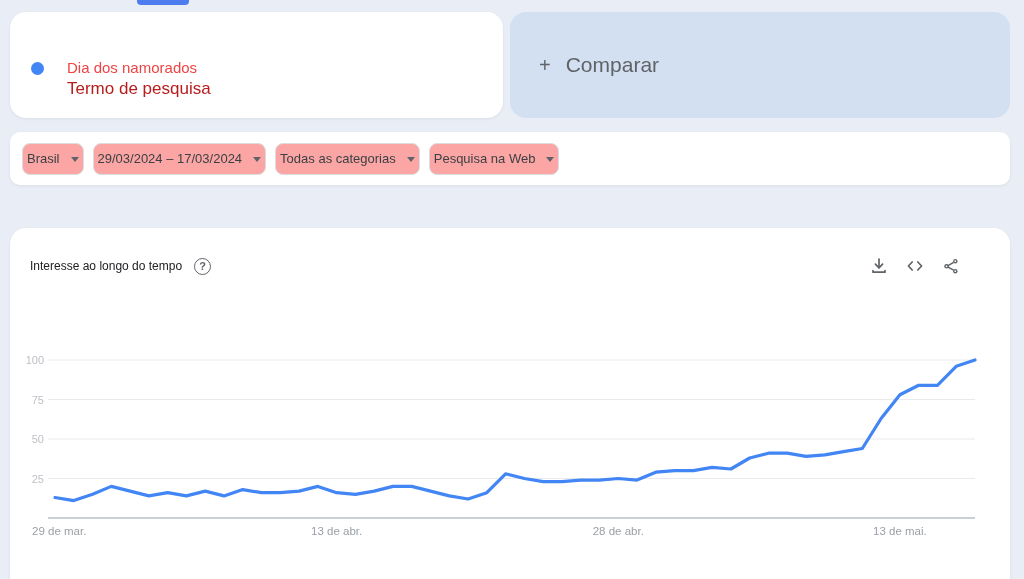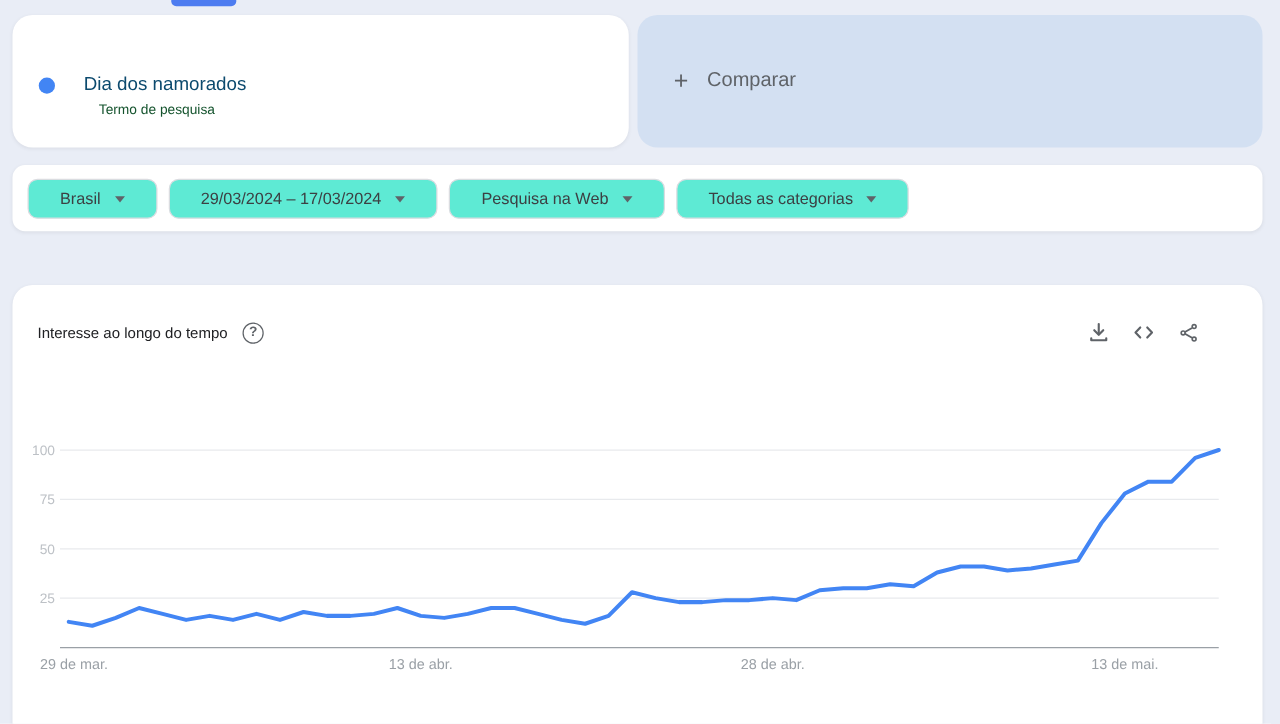--- a/index.html
+++ b/index.html
@@ -19,39 +19,39 @@
   .term-card {
     width:493px; height:106px; background:#ffffff; border-radius:16px;
     box-shadow:0 1px 3px rgba(60,64,67,0.08);
     position:relative;
   }
   .term-dot {
     position:absolute; left:21px; top:50px; width:13px; height:13px;
     border-radius:50%; background:#4285f4;
   }
   .term-text { position:absolute; left:57px; top:46px; }
-  .term-title { font-size:15px; color:#0c4a6e; line-height:19px; }
-  .term-subtitle { font-size:11px; color:#14532d; line-height:17px; margin-top:3px;margin-left:12px; }
+  .term-title { font-size:15px; color:#ef4444; line-height:19px; }
+  .term-subtitle { font-size:17px; color:#b91c1c; line-height:17px; margin-top:3px; }
   .compare-card {
     width:500px; height:106px; background:#d3e0f2; border-radius:16px;
     display:flex; align-items:center; padding-left:29px; cursor:pointer;
   }
   .compare-plus { font-size:20px; color:#5f6368; font-weight:400; margin-right:15px; line-height:20px; }
-  .compare-label { font-size:16px; color:#5f6368; }
+  .compare-label { font-size:21px; color:#5f6368; }
   
   .filter-bar {
     position:absolute; left:10px; top:132px; width:1000px; height:53px;
     background:#ffffff; border-radius:10px;
     box-shadow:0 1px 3px rgba(60,64,67,0.08);
     display:flex; align-items:center; gap:9px; padding-left:12px;
   }
   .filter-btn {
-    height:32px; background:#5eead4; border:1px solid #dadce0; border-radius:8px;
+    height:32px; background:#fca5a5; border:1px solid #dadce0; border-radius:8px;
     display:flex; align-items:center; justify-content:center; gap:11px;
-    padding:0 25px; font-size:13px; color:#3c4043; cursor:pointer;
+    padding:0 4px; font-size:13px; color:#3c4043; cursor:pointer;
     font-family:"Liberation Sans", sans-serif;
   }
   .caret {
     width:0; height:0; border-left:4.5px solid transparent;
     border-right:4.5px solid transparent; border-top:5px solid #5f6368;
     margin-top:1px;
   }
   
   .chart-card {
     position:absolute; left:10px; top:228px; width:1000px; height:380px;
@@ -95,25 +95,25 @@
 <div class="filter-bar">
   <button class="filter-btn">
     <span>Brasil</span>
     <span class="caret"></span>
   </button>
   <button class="filter-btn">
     <span>29/03/2024 – 17/03/2024</span>
     <span class="caret"></span>
   </button>
   <button class="filter-btn">
-    <span>Pesquisa na Web</span>
+    <span>Todas as categorias</span>
     <span class="caret"></span>
   </button>
   <button class="filter-btn">
-    <span>Todas as categorias</span>
+    <span>Pesquisa na Web</span>
     <span class="caret"></span>
   </button>
 </div>
 
 <div class="chart-card">
   <div class="chart-header">
     <span class="chart-title">Interesse ao longo do tempo</span>
     <span class="help-icon">?</span>
     <div class="chart-actions">
       <svg class="action-icon" viewBox="0 0 18 18" fill="none" stroke="#5f6368" stroke-width="1.7" stroke-linecap="round" stroke-linejoin="round">

